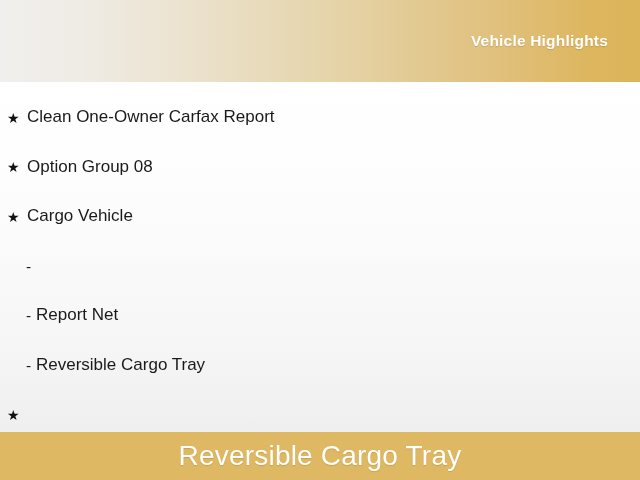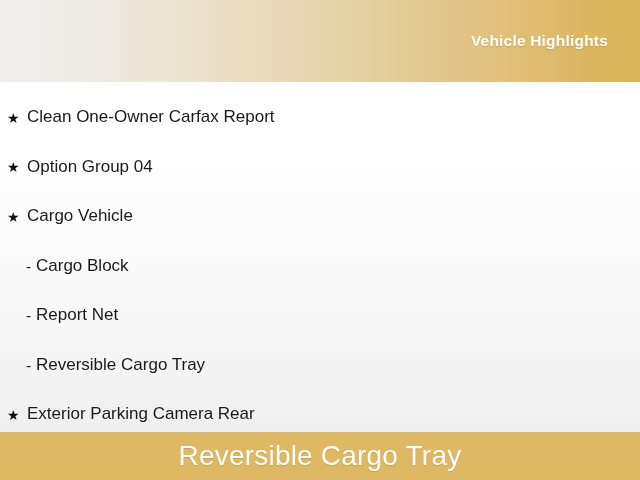--- a/index.html
+++ b/index.html
@@ -135,46 +135,44 @@
   <div id="body">
     <ul id="highlights-list">
 
       <li class="highlight-row level-top">
         <span class="bullet-star">★</span>
         <span class="highlight-label">Clean One-Owner Carfax Report</span>
       </li>
 
       <li class="highlight-row level-top">
         <span class="bullet-star">★</span>
-        <span class="highlight-label">Option Group 04</span>
+        <span class="highlight-label">Option Group 08</span>
       </li>
 
       <li class="highlight-row level-top">
         <span class="bullet-star">★</span>
         <span class="highlight-label">Cargo Vehicle</span>
       </li>
 
       <li class="highlight-row level-sub">
         <span class="bullet-dash">-</span>
-        <span class="highlight-label">Cargo Block</span>
       </li>
 
       <li class="highlight-row level-sub">
         <span class="bullet-dash">-</span>
         <span class="highlight-label">Report Net</span>
       </li>
 
       <li class="highlight-row level-sub">
         <span class="bullet-dash">-</span>
         <span class="highlight-label">Reversible Cargo Tray</span>
       </li>
 
       <li class="highlight-row level-top">
         <span class="bullet-star">★</span>
-        <span class="highlight-label">Exterior Parking Camera Rear</span>
       </li>
 
     </ul>
   </div>
 
   <div id="footer">
     <span id="footer-caption">Reversible Cargo Tray</span>
   </div>
 
 </div>

